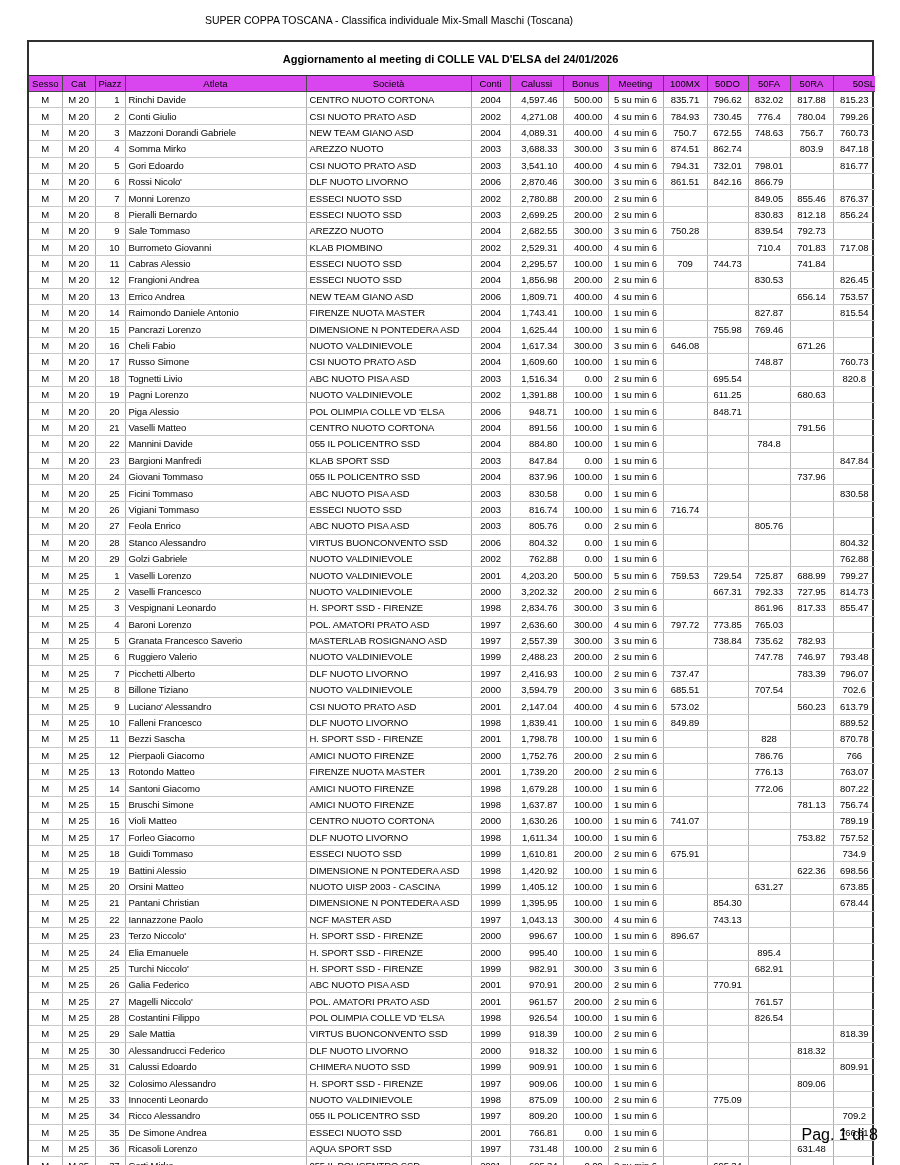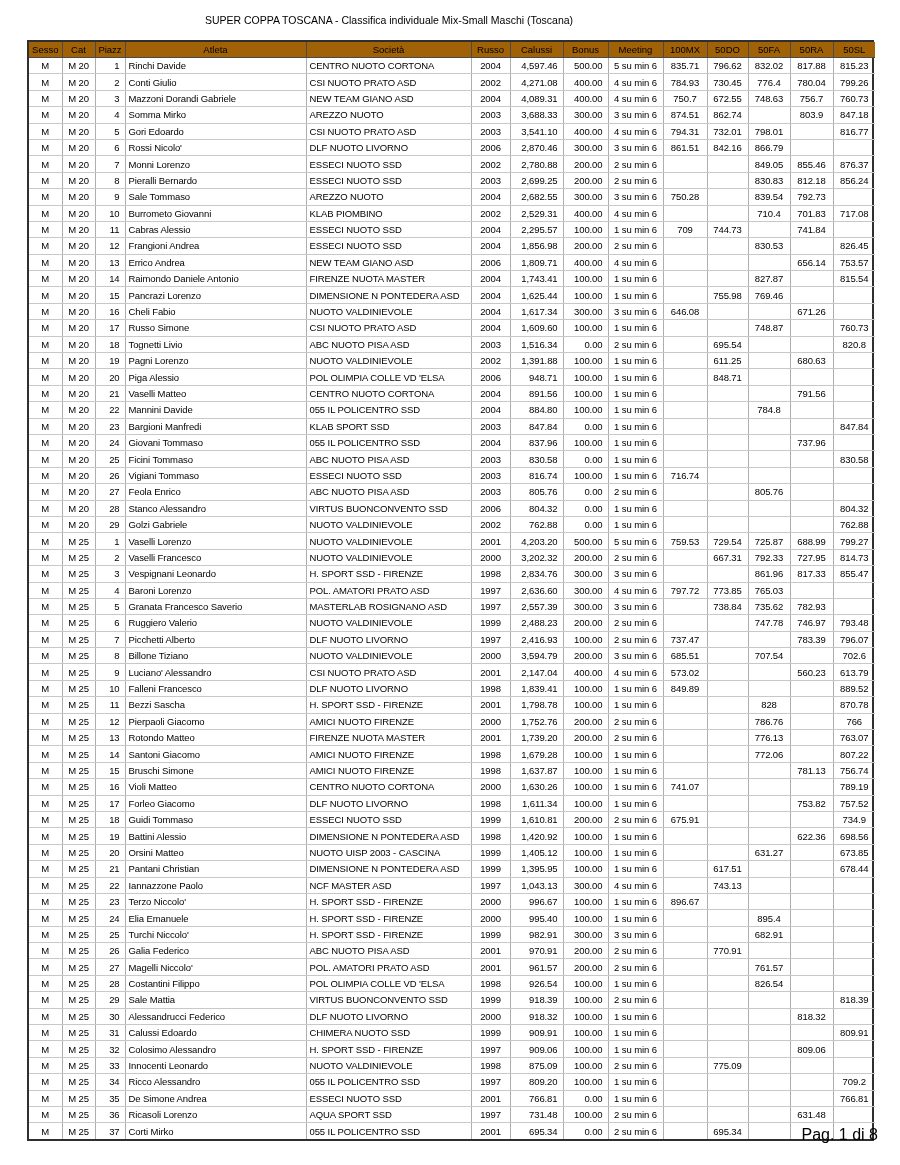--- a/index.html
+++ b/index.html
@@ -20,26 +20,26 @@
   .update-band {
     height:33px; display:flex; align-items:center; justify-content:center;
     font-size:11px; font-weight:bold;
     border-bottom:1px solid #2f2f2f;
   }
   table.results {
     width:100%; border-collapse:collapse; table-layout:fixed;
     font-size:9.5px;
   }
   table.results thead th {
-    background:#a16207; height:15px; font-weight:normal;
+    background:#d946ef; height:15px; font-weight:normal;
     border:1px solid #4a4a4a; border-top:none;
     padding:0; text-align:center; overflow:hidden; white-space:nowrap;
   }
   table.results thead th:first-child { border-left:none; }
-  table.results thead th:last-child { border-right:none; }
+  table.results thead th:last-child { border-right:none;text-align:right; }
   table.results tbody td {
     height:15.4px; padding:0 2px;
     border-right:1px solid #aeaeae; border-bottom:1px solid #c8c8c8;
     overflow:hidden; white-space:nowrap; vertical-align:middle;
     letter-spacing:-0.1px;
   }
   table.results tbody td:last-child { border-right:none; }
   table.results tbody tr:last-child td { border-bottom:none; }
   .al-c { text-align:center; }
   .al-l { text-align:left; padding-left:3px !important; }
@@ -48,20 +48,21 @@
     position:absolute; top:1126px; left:0; width:878px;
     text-align:right; font-size:16px;
   }
 </style>
 </head>
 <body>
 
 <div class="doc-title">SUPER COPPA TOSCANA - Classifica individuale Mix-Small Maschi (Toscana)</div>
 
 <div class="table-wrap">
+  <div class="update-band">Aggiornamento al meeting di COLLE VAL D'ELSA del 24/01/2026</div>
   <table class="results">
     <colgroup>
       <col style="width:33px">
         <col style="width:33px">
         <col style="width:30px">
       <col style="width:181px">
         <col style="width:165px">
         <col style="width:39px">
       <col style="width:53px">
         <col style="width:45px">
@@ -72,21 +73,21 @@
       <col style="width:43px">
         <col style="width:42px">
     </colgroup>
     <thead>
       <tr id="header-row">
           <th>Sesso</th>
           <th>Cat</th>
           <th>Piazz</th>
           <th>Atleta</th>
           <th>Società</th>
-          <th>Russo</th>
+          <th>Conti</th>
           <th>Calussi</th>
           <th>Bonus</th>
           <th>Meeting</th>
           <th>100MX</th>
           <th>50DO</th>
           <th>50FA</th>
           <th>50RA</th>
           <th>50SL</th>
         </tr>
     </thead>
@@ -879,21 +880,21 @@
           <td class="al-c">M</td>
           <td class="al-c">M 25</td>
           <td class="al-r">21</td>
           <td class="al-l">Pantani Christian</td>
           <td class="al-l">DIMENSIONE N PONTEDERA ASD</td>
           <td class="al-c">1999</td>
           <td class="al-r">1,395.95</td>
           <td class="al-r">100.00</td>
           <td class="al-c">1 su min 6</td>
           <td class="al-c"></td>
-          <td class="al-c">617.51</td>
+          <td class="al-c">854.30</td>
           <td class="al-c"></td>
           <td class="al-c"></td>
           <td class="al-c">678.44</td>
         </tr>
         <tr>
           <td class="al-c">M</td>
           <td class="al-c">M 25</td>
           <td class="al-r">22</td>
           <td class="al-l">Iannazzone Paolo</td>
           <td class="al-l">NCF MASTER ASD</td>

